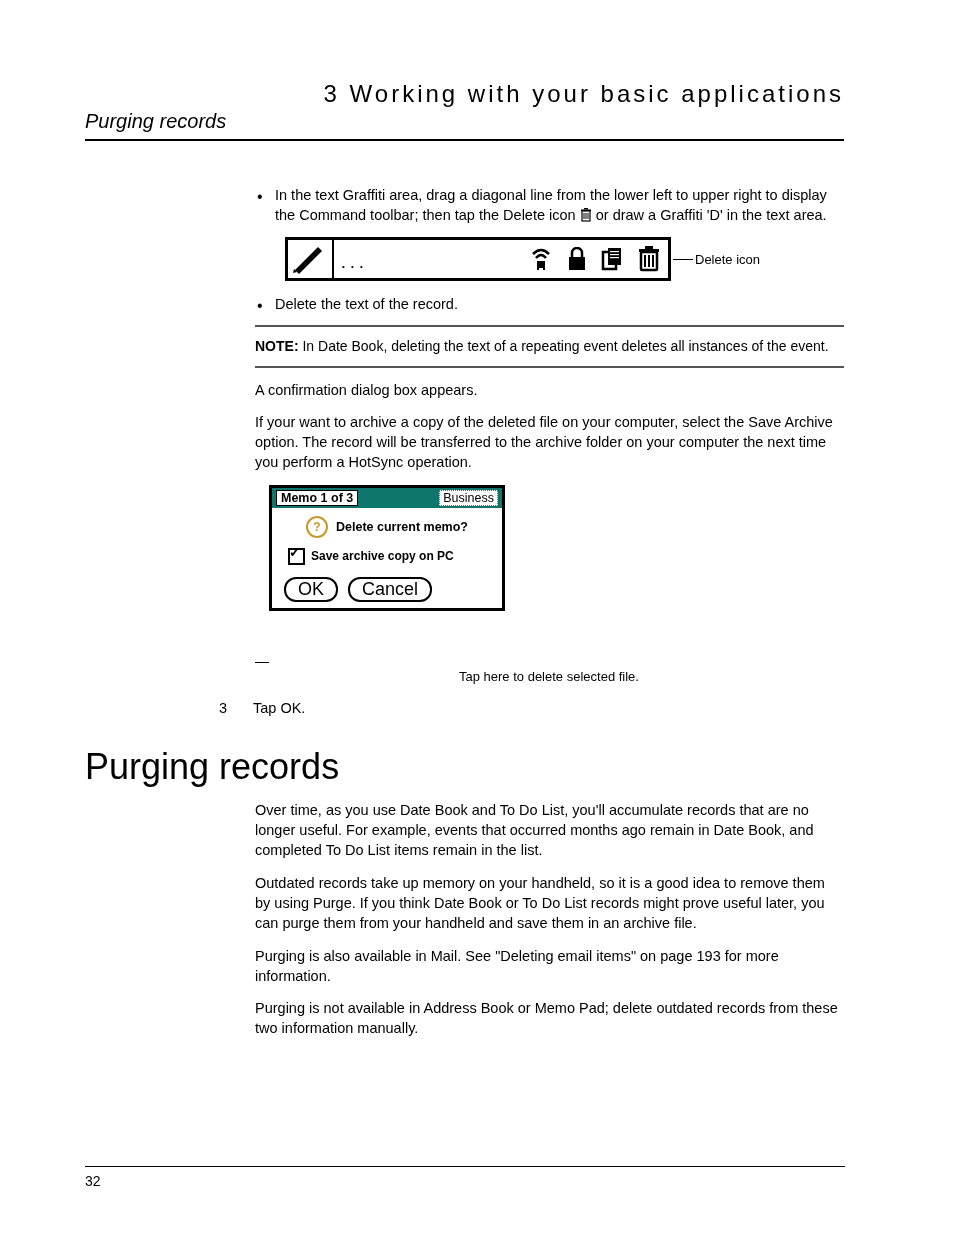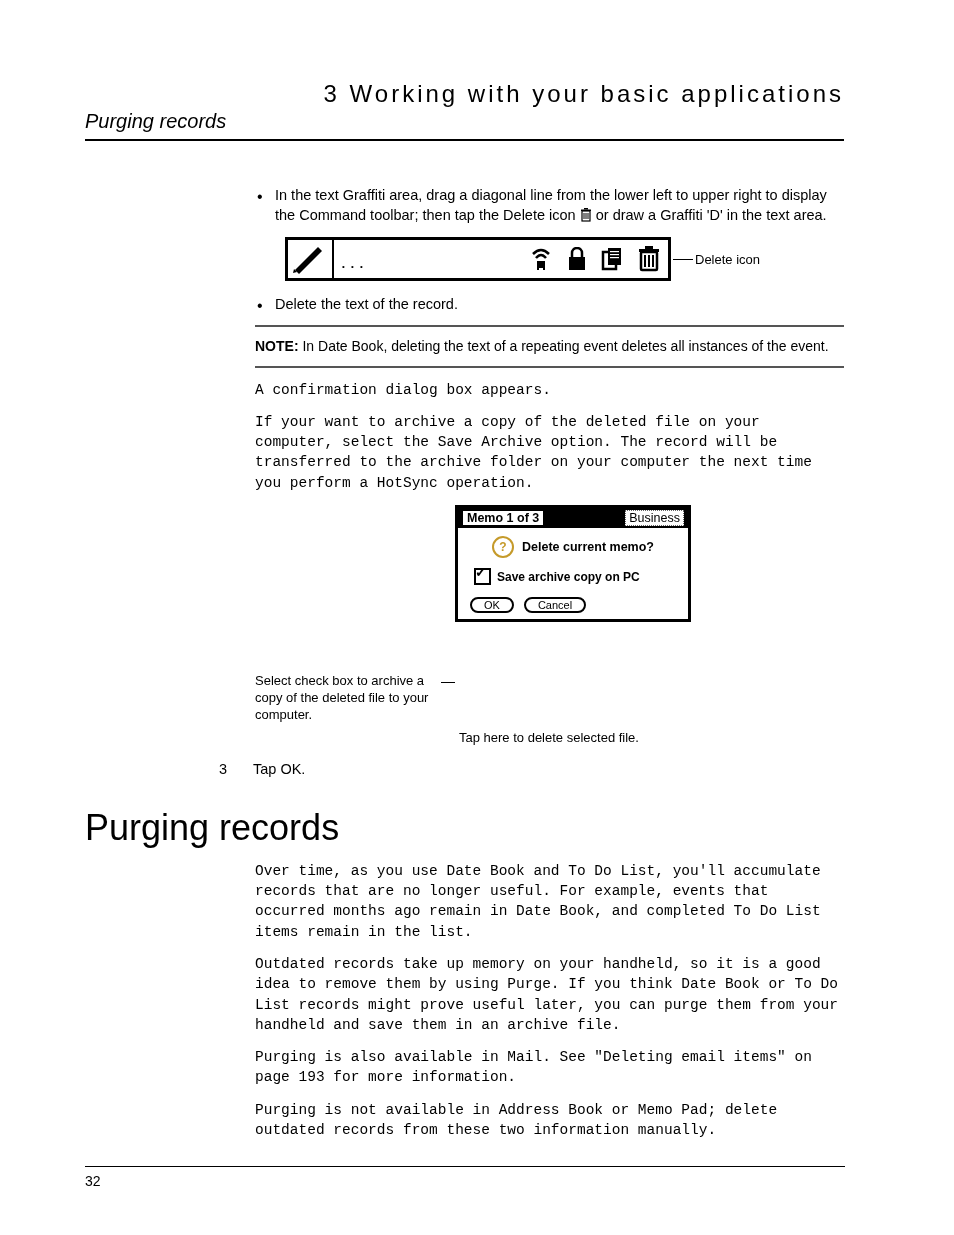--- a/index.html
+++ b/index.html
@@ -116,21 +116,20 @@
     line-height: 1.35;
     padding: 2px 0;
   }
   .note-label {
     font-weight: bold;
   }
   .para {
     font-size: 14.5px;
     line-height: 1.4;
     margin: 12px 0;
-    font-family: Liberation Mono, monospace;
   }
   .figure-row {
     display: flex;
     align-items: flex-start;
     margin: 10px 0 6px 0;
   }
   .fig-left-label {
     width: 180px;
     font-size: 13px;
     line-height: 1.3;
@@ -142,21 +141,21 @@
     width: 14px;
     border-top: 1px solid #000;
     margin-top: 177px;
   }
   .palm-screen {
     border: 3px solid #000;
     width: 230px;
     background: #fff;
   }
   .palm-title-row {
-    background: #000000;
+    background: #0f766e;
     display: flex;
     justify-content: space-between;
     align-items: center;
     padding: 2px 4px;
   }
   .palm-title-box {
     background: #fff;
     color: #000;
     font-family: "Arial Black", sans-serif;
     font-weight: 900;
@@ -260,21 +259,21 @@
   }
   .dialog-btns {
     display: flex;
     gap: 10px;
     margin-left: 6px;
   }
   .pbtn {
     border: 2px solid #000;
     border-radius: 12px;
     padding: 0px 12px;
-    font-size: 11px;
+    font-size: 18px;
     font-family: Arial, sans-serif;
     background: #fff;
   }
   .fig-bottom-caption {
     font-size: 13px;
     margin: 6px 0 16px 204px;
   }
   .step-row {
     display: flex;
     gap: 22px;
@@ -386,21 +385,20 @@
     <div class="note-block">
       <span class="note-label">NOTE:</span>
       <span>In Date Book, deleting the text of a repeating event deletes all instances of the event.</span>
     </div>
     <hr class="note-divider">
 
     <p class="para">A confirmation dialog box appears.</p>
     <p class="para">If your want to archive a copy of the deleted file on your computer, select the Save Archive option. The record will be transferred to the archive folder on your computer the next time you perform a HotSync operation.</p>
 
     <div class="figure-row">
-      <div class="fig-left-label">Select check box to archive a copy of the deleted file to your computer.</div>
       <div class="leader-h"></div>
       <div class="palm-screen">
         <div class="palm-title-row">
           <div class="palm-title-box">Memo 1 of 3</div>
           <div class="palm-title-right">Business</div>
         </div>
         <div class="dialog-body">
           <div class="dialog-q">
             <div class="q-icon">?</div>
             <span>Delete current memo?</span>

